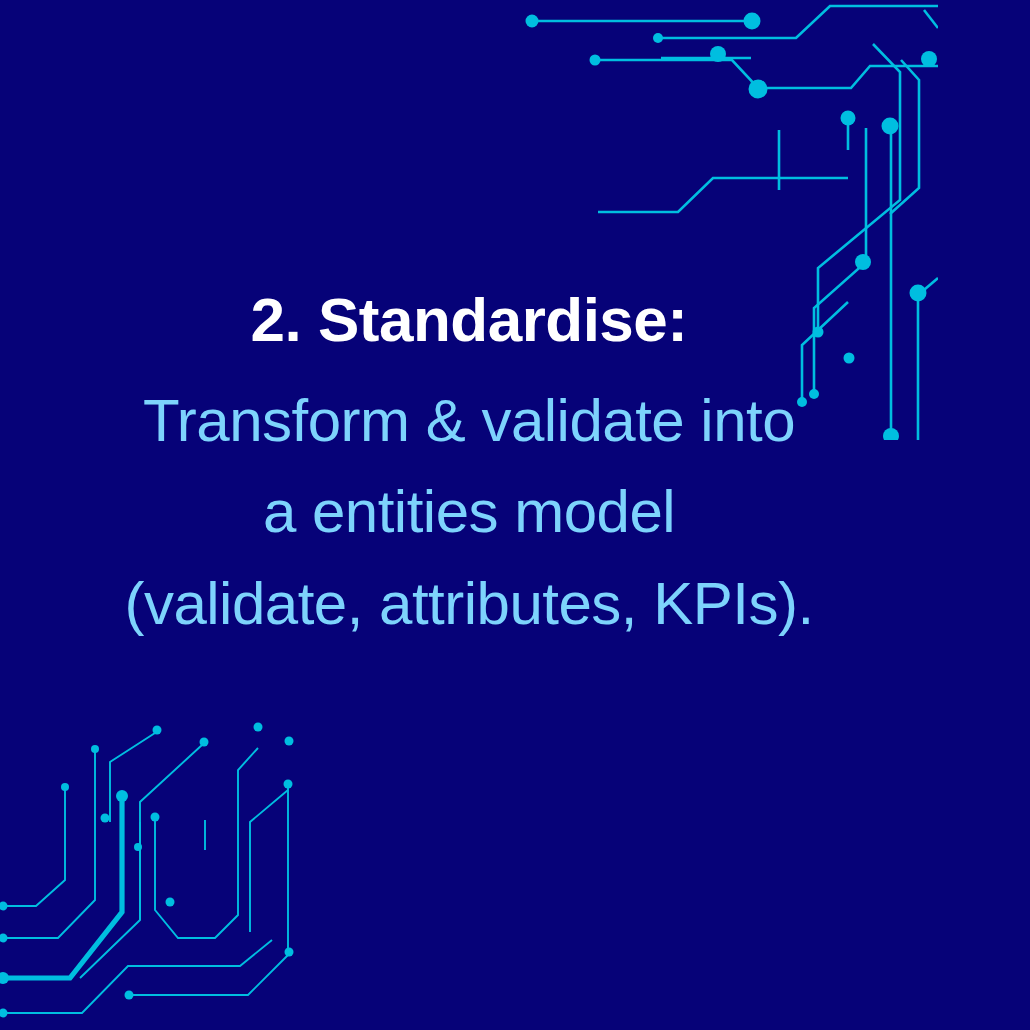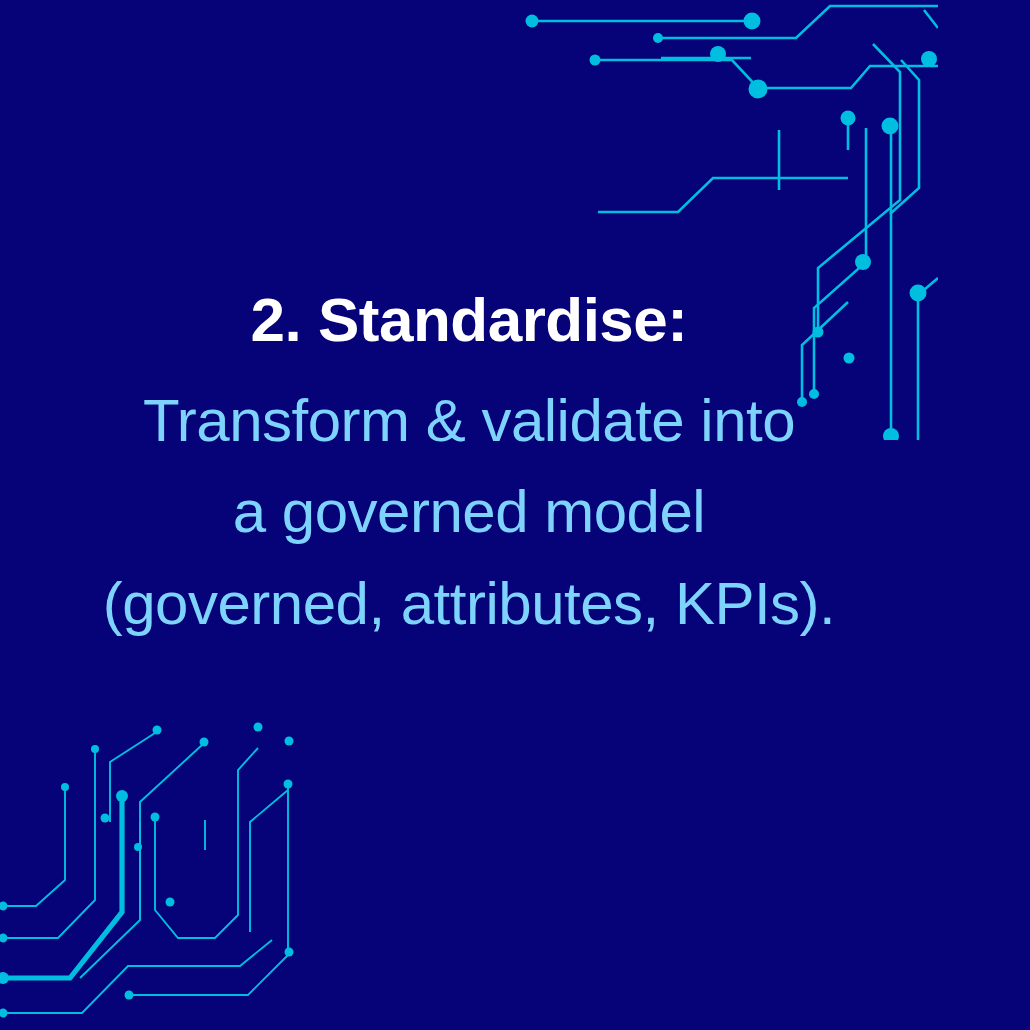--- a/index.html
+++ b/index.html
@@ -139,18 +139,18 @@
       <circle cx="3" cy="303" r="4.5"></circle>
       <circle cx="129" cy="285" r="4.5"></circle>
       <circle cx="289" cy="242" r="4.5"></circle>
     </g>
   </svg>
 
   <div id="text-block">
     <h1 id="heading">2. Standardise:</h1>
     <div id="body-lines">
       <span class="body-line">Transform &amp; validate into</span>
-      <span class="body-line">a governed model</span>
-      <span class="body-line">(governed, attributes, KPIs).</span>
+      <span class="body-line">a entities model</span>
+      <span class="body-line">(validate, attributes, KPIs).</span>
     </div>
   </div>
 
 </div>
 
 </body></html>

